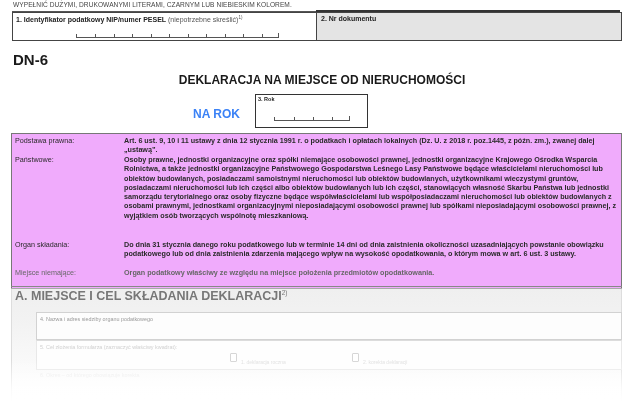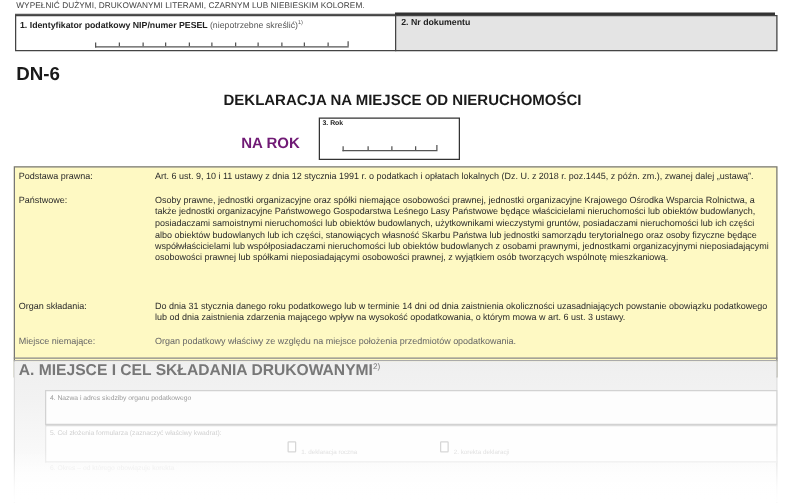--- a/index.html
+++ b/index.html
@@ -28,34 +28,34 @@
     position: absolute; left: 316px; top: 12px; width: 306px; height: 29px;
     border: 1px solid #444; background: #e4e4e4;
   }
   .field-2 .lbl { position: absolute; left: 4px; top: 2px; font-size: 7px; font-weight: bold; color: #222; }
 
   .form-code { position: absolute; left: 13px; top: 51px; font-size: 15px; font-weight: bold; color: #1a1a1a; }
   .form-title {
     position: absolute; left: 0; top: 73px; width: 640px; text-align: center;
     font-size: 12px; font-weight: bold; color: #1a1a1a; padding-left: 4px;
   }
-  .year-label { position: absolute; left: 193px; top: 107px; font-size: 12px; font-weight: bold; color: #701a75; }
+  .year-label { position: absolute; left: 193px; top: 107px; font-size: 12px; font-weight: bold; color: #3b82f6; }
   .year-box {
     position: absolute; left: 255px; top: 94px; width: 113px; height: 34px;
     border: 1px solid #333; background: #fff;
   }
   .year-box .lbl { position: absolute; left: 2px; top: 1px; font-size: 5.5px; font-weight: bold; color: #222; }
 
   .info-box {
     position: absolute; left: 11px; top: 133px; width: 611px; height: 169px;
-    border: 1px solid #777; background: #fef9c3;
+    border: 1px solid #777; background: #f0abfc;
   }
   .info-row { position: absolute; left: 0; width: 100%; font-size: 7.2px; line-height: 9.3px; color: #2a2a2a; }
   .info-row .k { position: absolute; left: 3px; top: 0; width: 100px; }
-  .info-row .v { position: absolute; left: 112px; top: 0; width: 493px; }
+  .info-row .v { position: absolute; left: 112px; top: 0; width: 493px; font-weight: bold; }
   .info-row.faded { color: #666; }
 
   .section-a-rule { position: absolute; left: 11px; top: 286px; width: 611px; height: 3px; border-top: 1px solid #888; border-bottom: 1px solid #aaa; }
   .section-a {
     position: absolute; left: 11px; top: 289px; width: 611px; height: 113px;
     background: linear-gradient(#efefef 0px, #f2f2f2 30px, #fafafa 80px, #ffffff 113px);
     border-left: 1px solid #ddd; border-right: 1px solid #ddd;
   }
   .section-a .title { position: absolute; left: 3px; top: 0px; font-size: 12.5px; font-weight: bold; color: #777; }
   .section-a .title sup { font-size: 6.5px; font-weight: normal; }
@@ -140,21 +140,21 @@
   </div>
   <div class="info-row faded" style="top:134px;">
     <div class="k">Miejsce niemające:</div>
     <div class="v">Organ podatkowy właściwy ze względu na miejsce położenia przedmiotów opodatkowania.</div>
   </div>
 </div>
 
 <div class="section-a-rule"></div>
 <div class="section-a">
   <div class="title">
-    <span>A. MIEJSCE I CEL SKŁADANIA DRUKOWANYMI</span><sup>2)</sup>
+    <span>A. MIEJSCE I CEL SKŁADANIA DEKLARACJI</span><sup>2)</sup>
   </div>
 </div>
 
 <div class="field-4">
   <div class="lbl">4. Nazwa i adres siedziby organu podatkowego</div>
 </div>
 
 <div class="field-5">
   <div class="lbl">5. Cel złożenia formularza (zaznaczyć właściwy kwadrat):</div>
   <div class="cb" style="left:193px; top:12px;"></div>

